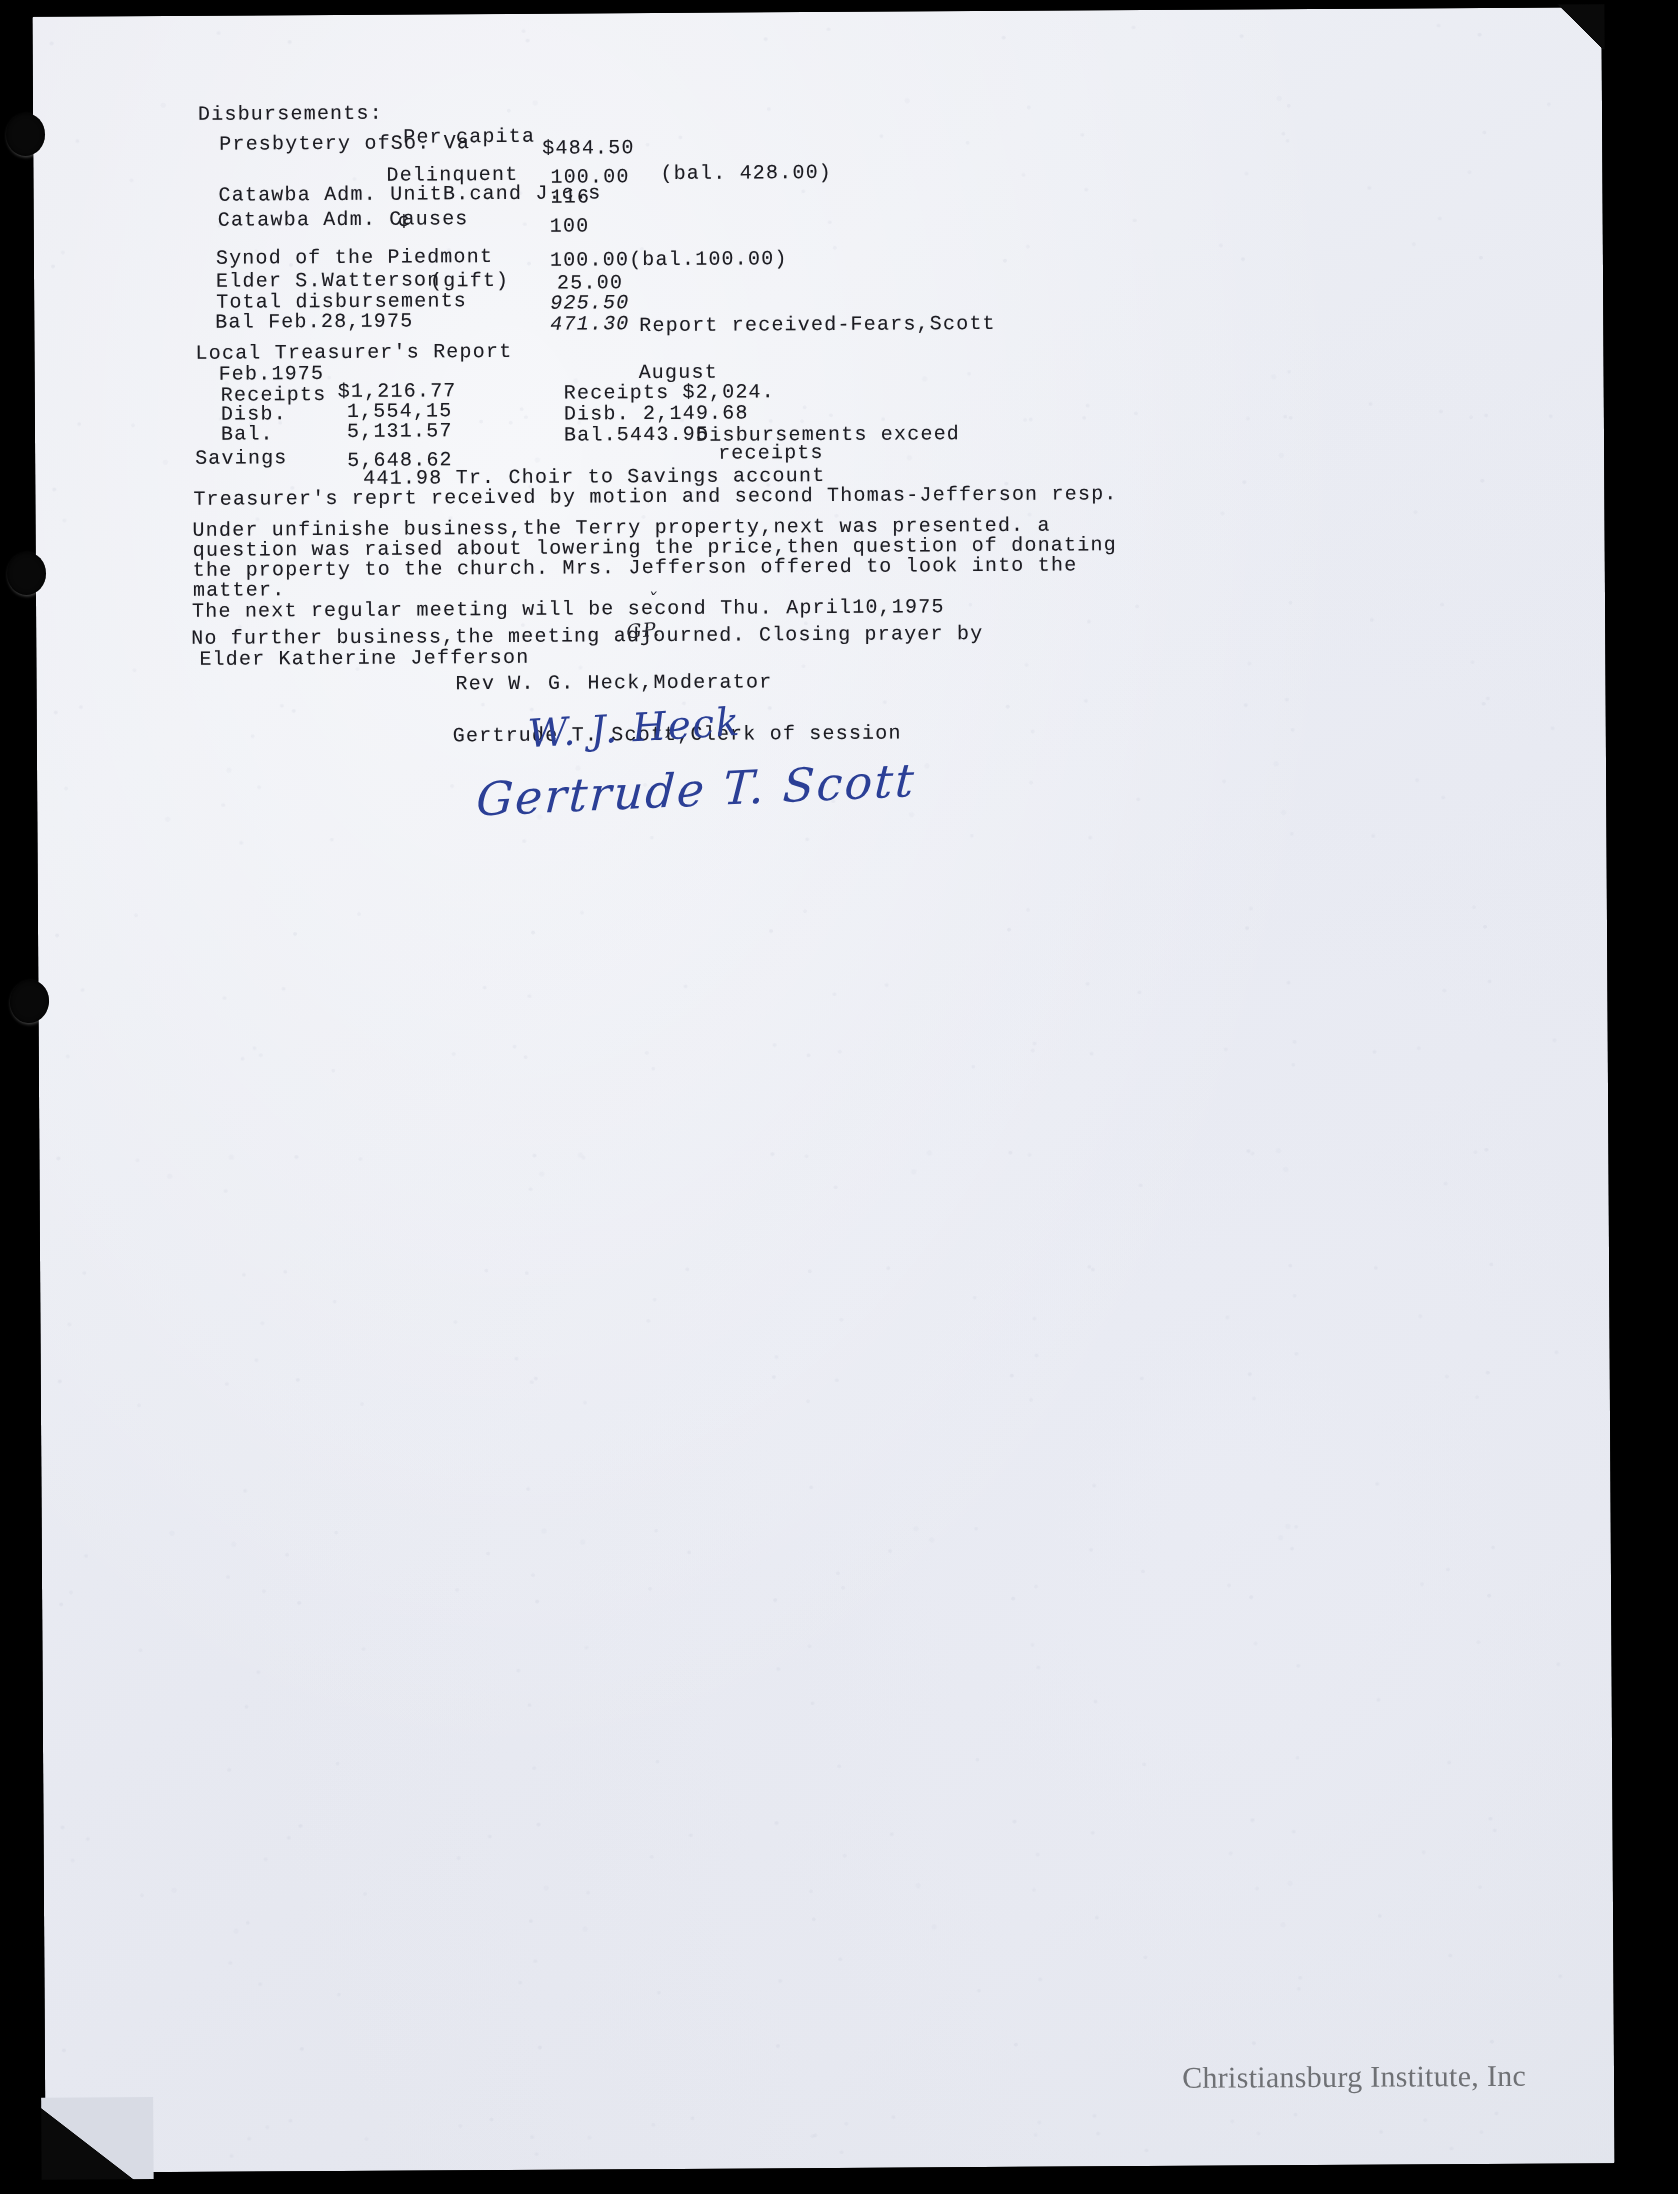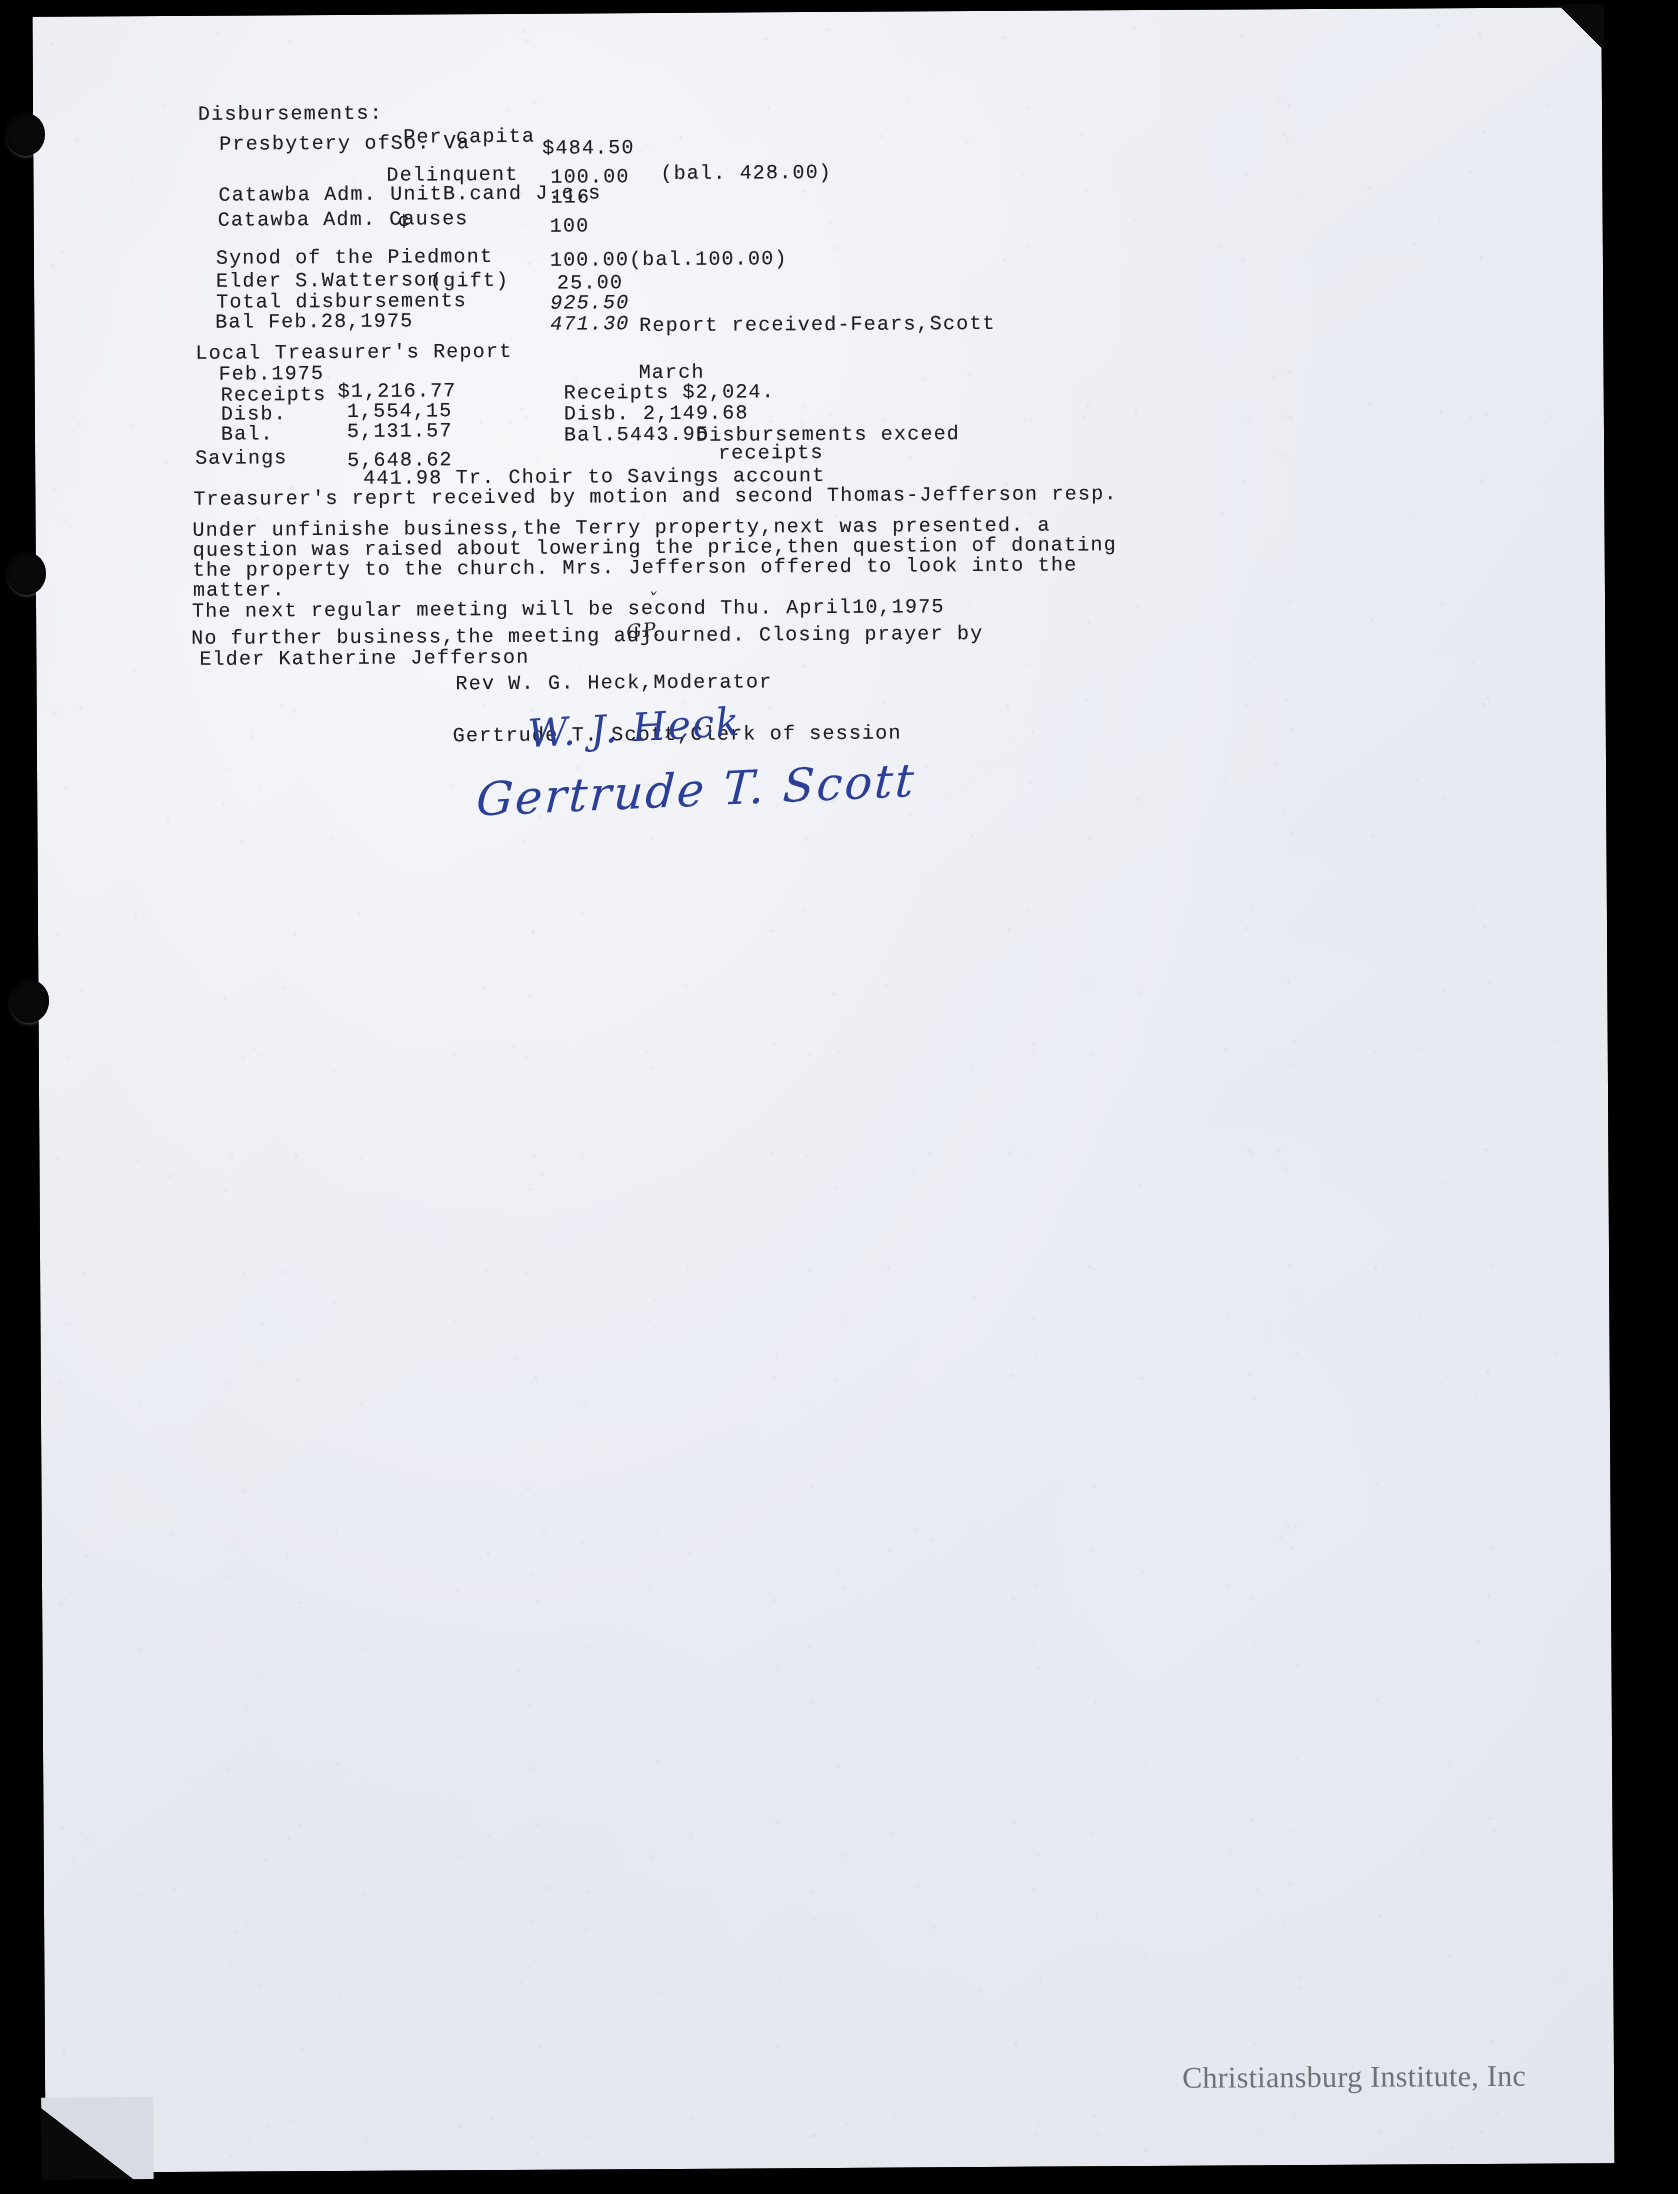--- a/index.html
+++ b/index.html
@@ -185,21 +185,21 @@
     <div class="tl" style="left:396px;  top:257px;text-align:right;">(gift)</div>
     <div class="tl" style="left:523px;  top:260px;">25.00</div>
     <div class="tl" style="left:182px;  top:277px;">Total disbursements</div>
     <div class="tl" style="left:516px;  top:280px;font-style:italic;">925.50</div>
     <div class="tl" style="left:181px;  top:297px;">Bal Feb.28,1975</div>
     <div class="tl" style="left:516px;  top:301px;font-style:italic;">471.30</div>
     <div class="tl" style="left:605px;  top:303px;">Report received-Fears,Scott</div>
 
     <div class="tl" style="left:161px;  top:328px;">Local Treasurer's Report</div>
     <div class="tl" style="left:184px;  top:349px;">Feb.1975</div>
-    <div class="tl" style="left:604px;  top:350px;">March</div>
+    <div class="tl" style="left:604px;  top:350px;">August</div>
     <div class="tl" style="left:186px;  top:370px;">Receipts</div>
     <div class="tl" style="left:303px;  top:367px;">$1,216.77</div>
     <div class="tl" style="left:529px;  top:370px;">Receipts $2,024.</div>
     <div class="tl" style="left:186px;  top:389px;">Disb.</div>
     <div class="tl" style="left:312px;  top:387px;">1,554,15</div>
     <div class="tl" style="left:529px;  top:391px;">Disb. 2,149.68</div>
     <div class="tl" style="left:186px;  top:409px;">Bal.</div>
     <div class="tl" style="left:312px;  top:407px;">5,131.57</div>
     <div class="tl" style="left:529px;  top:412px;text-align:center;">Bal.5443.95</div>
     <div class="tl" style="left:661px;  top:413px;">Disbursements exceed</div>

